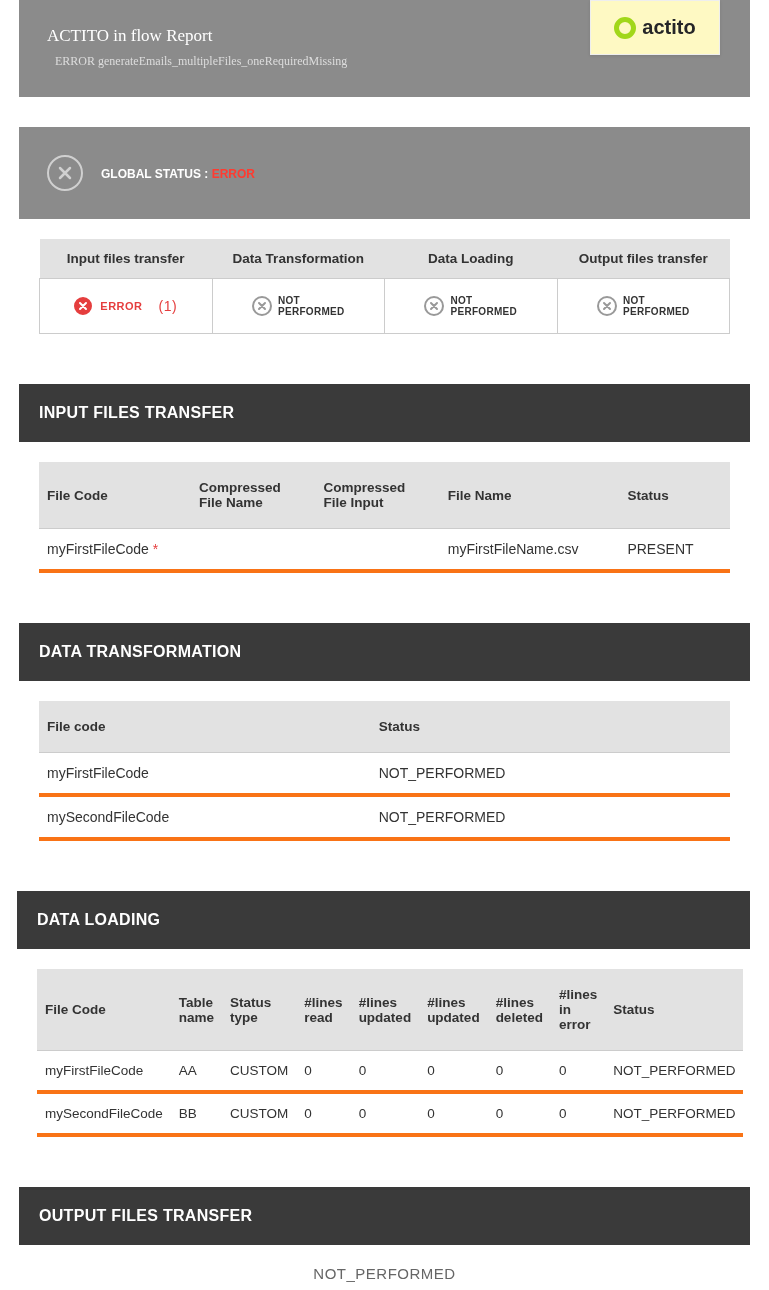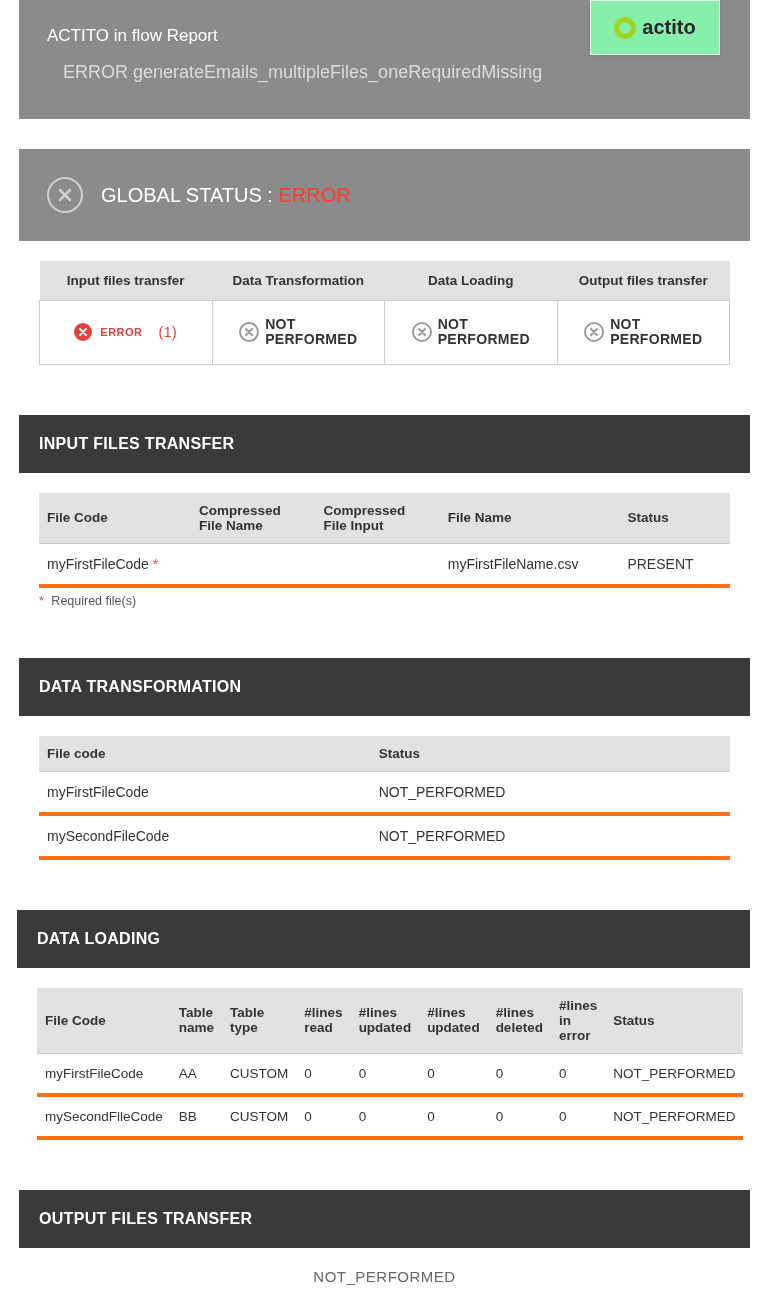--- a/index.html
+++ b/index.html
@@ -17,40 +17,41 @@
   }
 
   
   .top-header {
     background: #8b8b8b;
     padding: 0 0 20px 0;
     position: relative;
   }
   .top-header-inner {
     padding: 26px 76px 0 28px;
+    font-family: Liberation Serif, serif;
   }
   .report-title {
     color: #fff;
     font-size: 17px;
     font-weight: 400;
     margin: 0 0 6px 0;
   }
   .report-subtitle {
     color: #ddd;
-    font-size: 18px;
+    font-size: 12px;
     font-weight: 400;
-    margin: 16px;
+    margin: 8px;
   }
   .logo-box {
     position: absolute;
     top: 0;
     right: 30px;
     width: 130px;
     height: 55px;
-    background: #86efac;
+    background: #fef9c3;
     display: flex;
     align-items: center;
     justify-content: center;
     border: 1px solid #eee;
     box-shadow: 0 1px 3px rgba(0,0,0,0.1);
   }
   .logo-icon {
     width: 22px;
     height: 22px;
     border: 5px solid #a1d71a;
@@ -79,21 +80,21 @@
     width: 36px;
     height: 36px;
     border: 2px solid #d0d0d0;
     border-radius: 50%;
     display: flex;
     align-items: center;
     justify-content: center;
     flex-shrink: 0;
   }
   .status-icon-circle svg { display: block; }
-  .gs-label { font-size: 20px; font-weight: 400; }
+  .gs-label { font-size: 12px; font-weight: 700; }
   .gs-error { color: #ff3b30; }
 
   
   .stage-wrap {
     background: #fff;
     padding: 20px;
   }
   .stage-table {
     width: 100%;
     border-collapse: collapse;
@@ -125,21 +126,21 @@
     letter-spacing: 0.5px;
   }
   .stage-error .count { color:#e53e3e; font-weight: 400; font-size: 14px; margin-left: 8px; }
   .err-dot {
     width: 18px; height: 18px; border:2px solid #e53e3e; border-radius:50%;
     display:inline-flex; align-items:center; justify-content:center; background:#e53e3e;
   }
   .err-dot svg { display:block; }
   .np-badge {
     display:inline-flex; align-items:center; gap:6px;
-    font-size: 14px; font-weight:700; color: #333; letter-spacing:0.3px; line-height:1.1;
+    font-size: 10px; font-weight:700; color: #333; letter-spacing:0.3px; line-height:1.1;
   }
   .np-dot {
     width: 20px; height: 20px; border:2px solid #999; border-radius:50%;
     display:inline-flex; align-items:center; justify-content:center;
   }
   .np-text { text-align:left; }
 
   
   .section-header {
     background: #3a3a3a;
@@ -150,21 +151,21 @@
     letter-spacing: 0.3px;
   }
 
   
   .data-wrap { background:#fff; padding:20px; }
   table.data {
     width:100%; border-collapse: collapse; font-size: 14px;
   }
   table.data thead th {
     background:#e2e2e2; text-align:left; font-weight:700;
-    padding:10px 8px; color:#333; font-size:13.5px;
+    padding:18px 8px; color:#333; font-size:13.5px;
     border-bottom:1px solid #ccc;
   }
   table.data tbody td {
     padding:12px 8px; border-bottom:4px solid #f97316; background:#fff; color:#333;
   }
   .req-star { color:#e53e3e; }
   .status-present { color:#2e9b2e; }
   .status-notfound { color:#e53e3e; }
   .footnote { font-size:12.5px; color:#555; margin-top:6px; }
   .footnote .req-star { margin-right:4px; }
@@ -278,23 +279,20 @@
       <tbody>
         <tr>
           <td><span>myFirstFileCode</span> <span class="req-star">*</span></td>
           <td></td>
           <td></td>
           <td>myFirstFileName.csv</td>
           <td class="status-present">PRESENT</td>
         </tr>
       </tbody>
     </table>
-    <div class="footnote">
-      <span class="req-star">*</span><span> Required file(s)</span>
-    </div>
   </div>
 </div>
 
 <div class="panel">
   <div class="section-header">DATA TRANSFORMATION</div>
   <div class="data-wrap">
     <table class="data">
       <thead>
         <tr>
           <th style="width:48%">File code</th>
@@ -316,21 +314,21 @@
 </div>
 
 <div class="panel panel-dl">
   <div class="section-header">DATA LOADING</div>
   <div class="data-wrap">
     <table class="data" style="font-size:13.5px;">
       <thead>
         <tr>
           <th>File Code</th>
           <th>Table name</th>
-          <th>Table type</th>
+          <th>Status type</th>
           <th>#lines read</th>
           <th>#lines updated</th>
           <th>#lines updated</th>
           <th>#lines deleted</th>
           <th>#lines in error</th>
           <th>Status</th>
         </tr>
       </thead>
       <tbody>
         <tr>

